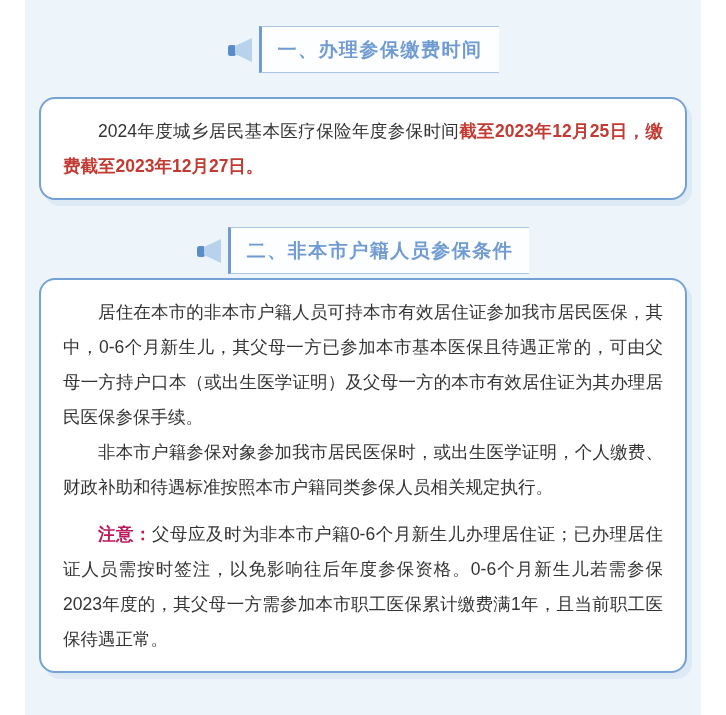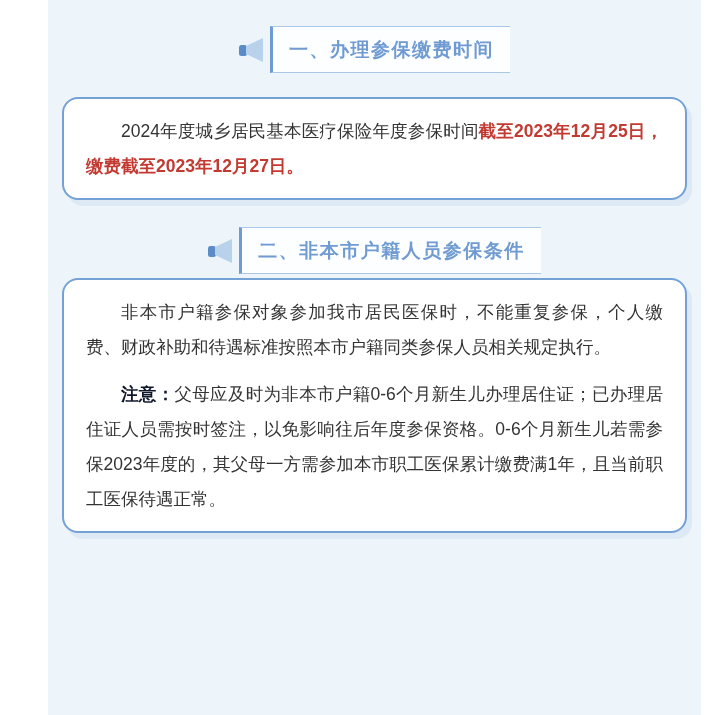--- a/index.html
+++ b/index.html
@@ -6,21 +6,20 @@
   html, body {
     width: 726px;
     font-family: "Liberation Sans", "DejaVu Sans", sans-serif;
   }
   body { background: #ffffff; }
   .page {
     width: 726px;
     height: 715px;
     background: #ffffff;
     overflow: hidden;
-    padding-left: 23px;
   }
   .content {
     margin: 0 25px;
     height: 715px;
     background: #edf4fa;
     padding-top: 26px;
   }
   
   .section-header {
     display: flex;
@@ -55,21 +54,21 @@
     padding: 15px 22px 14px 22px;
   }
   .card p {
     font-size: 17.5px;
     line-height: 35px;
     color: #333333;
     text-indent: 2em;
     text-align: justify;
   }
   .red { color: #c23a32; font-weight: bold; }
-  .note-label { color: #0f172a; font-weight: bold; }
+  .note-label { color: #be185d; font-weight: bold; }
   .gap-after-card { margin-bottom: 27px; }
   .gap-before-card2 { margin-bottom: 18px; }
   .note-para { margin-top: 12px; }
 </style>
 </head>
 <body>
 
 <div class="page">
   <div class="content">
 
@@ -91,18 +90,19 @@
       <span class="megaphone">
         <svg width="26" height="28" viewBox="0 0 26 28" aria-hidden="true">
           <rect x="0" y="9" width="8" height="11" rx="2.5" fill="#5b8cc8"></rect>
           <polygon points="7,10 24,2 24,26 7,18" fill="#b8d2ec"></polygon>
         </svg>
       </span>
       <div class="header-box">二、非本市户籍人员参保条件</div>
     </div>
 
     <div class="card">
-      <p>非本市户籍参保对象参加我市居民医保时，不能重复参保，个人缴费、财政补助和待遇标准按照本市户籍同类参保人员相关规定执行。</p>
+      <p>居住在本市的非本市户籍人员可持本市有效居住证参加我市居民医保，其中，0-6个月新生儿，其父母一方已参加本市基本医保且待遇正常的，可由父母一方持户口本（或出生医学证明）及父母一方的本市有效居住证为其办理居民医保参保手续。</p>
+      <p>非本市户籍参保对象参加我市居民医保时，或出生医学证明，个人缴费、财政补助和待遇标准按照本市户籍同类参保人员相关规定执行。</p>
       <p class="note-para"><span class="note-label">注意：</span><span>父母应及时为非本市户籍0-6个月新生儿办理居住证；已办理居住证人员需按时签注，以免影响往后年度参保资格。0-6个月新生儿若需参保2023年度的，其父母一方需参加本市职工医保累计缴费满1年，且当前职工医保待遇正常。</span></p>
     </div>
 
   </div>
 </div>
 
 </body></html>

